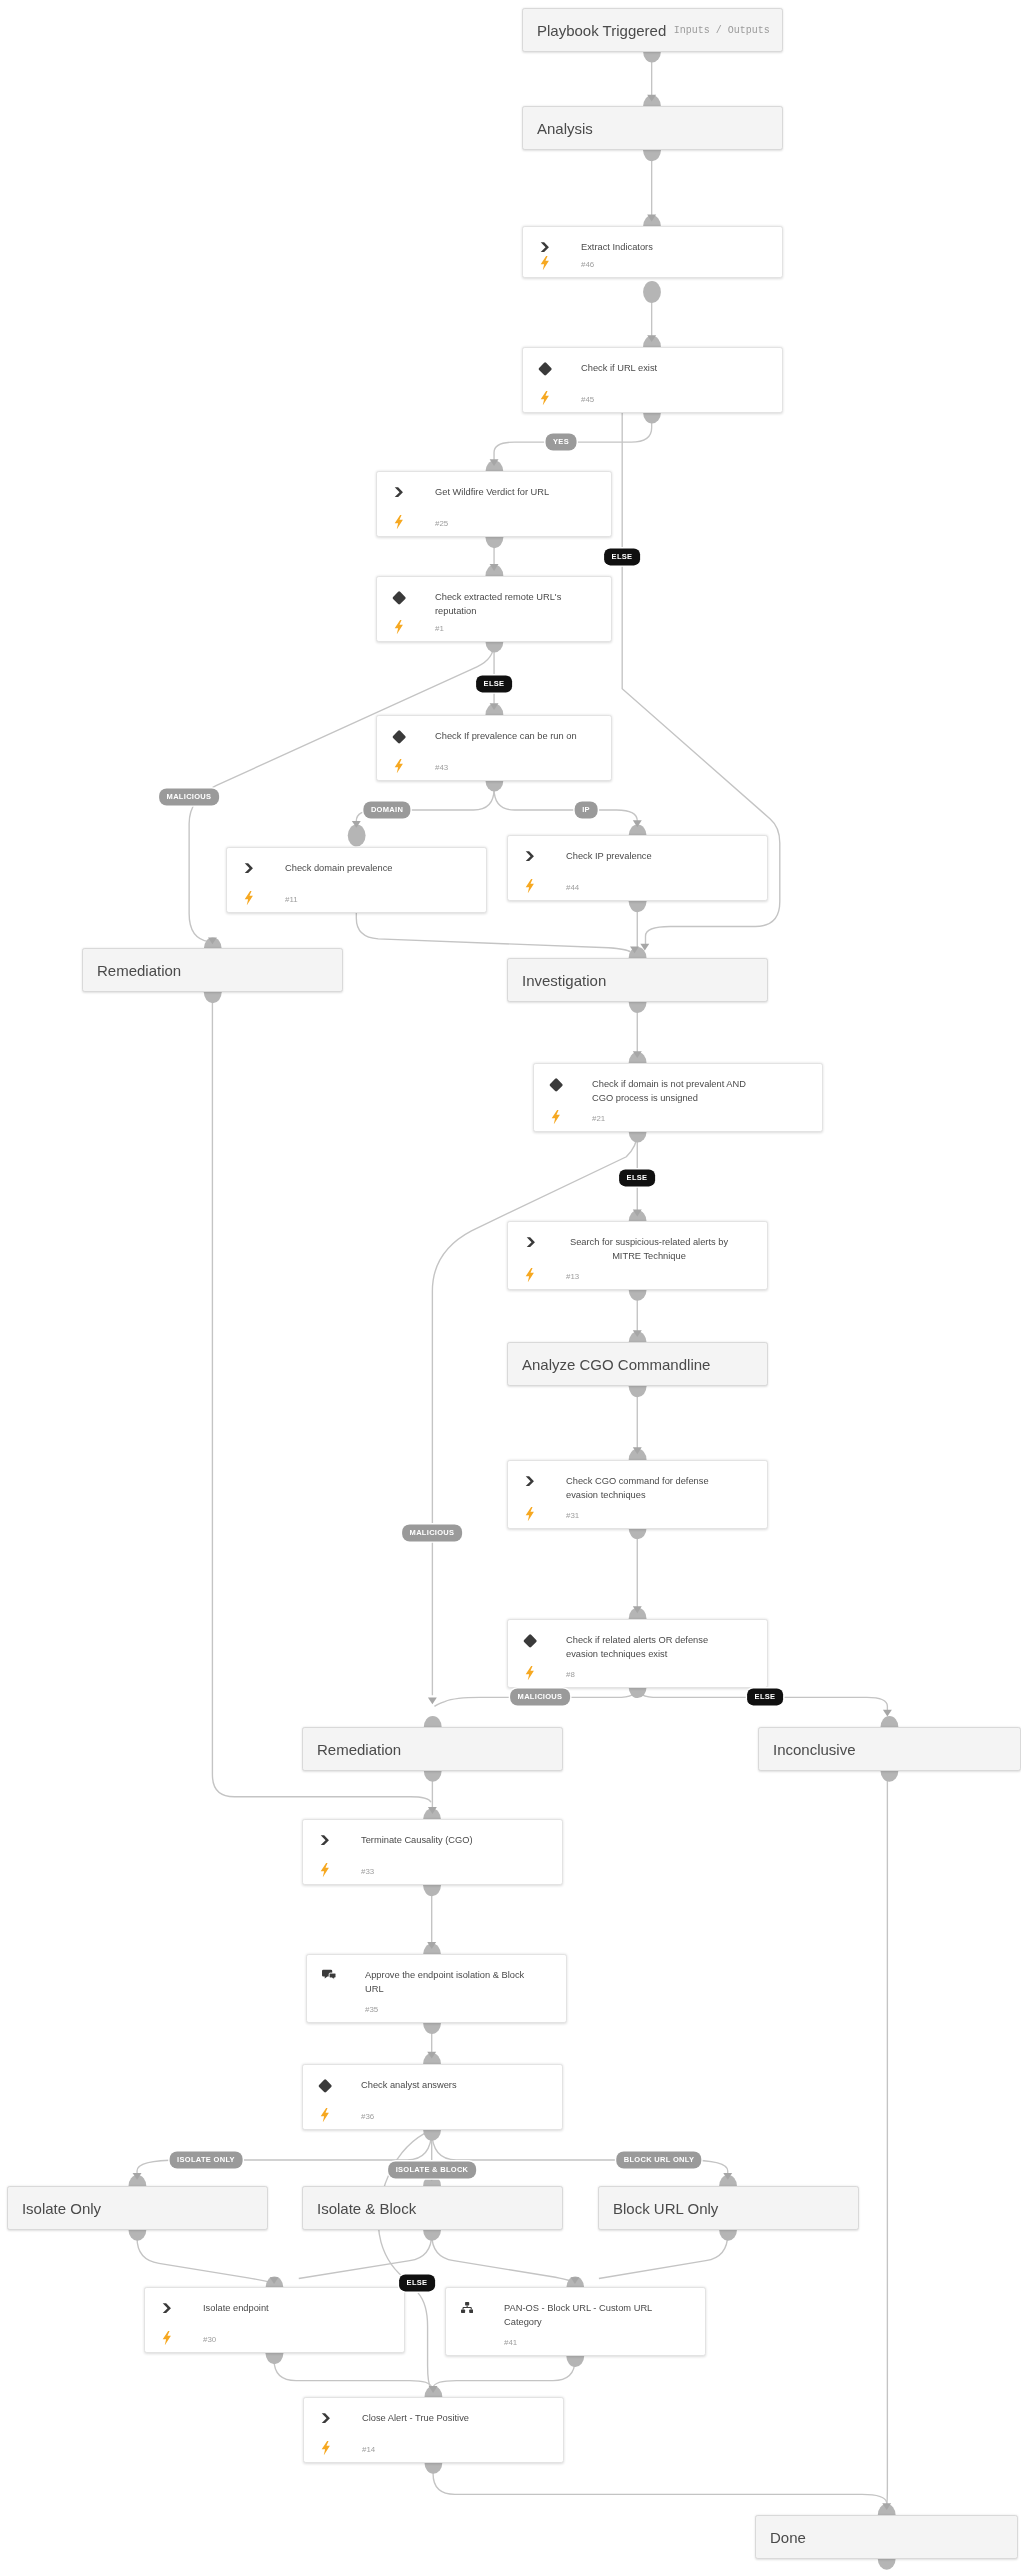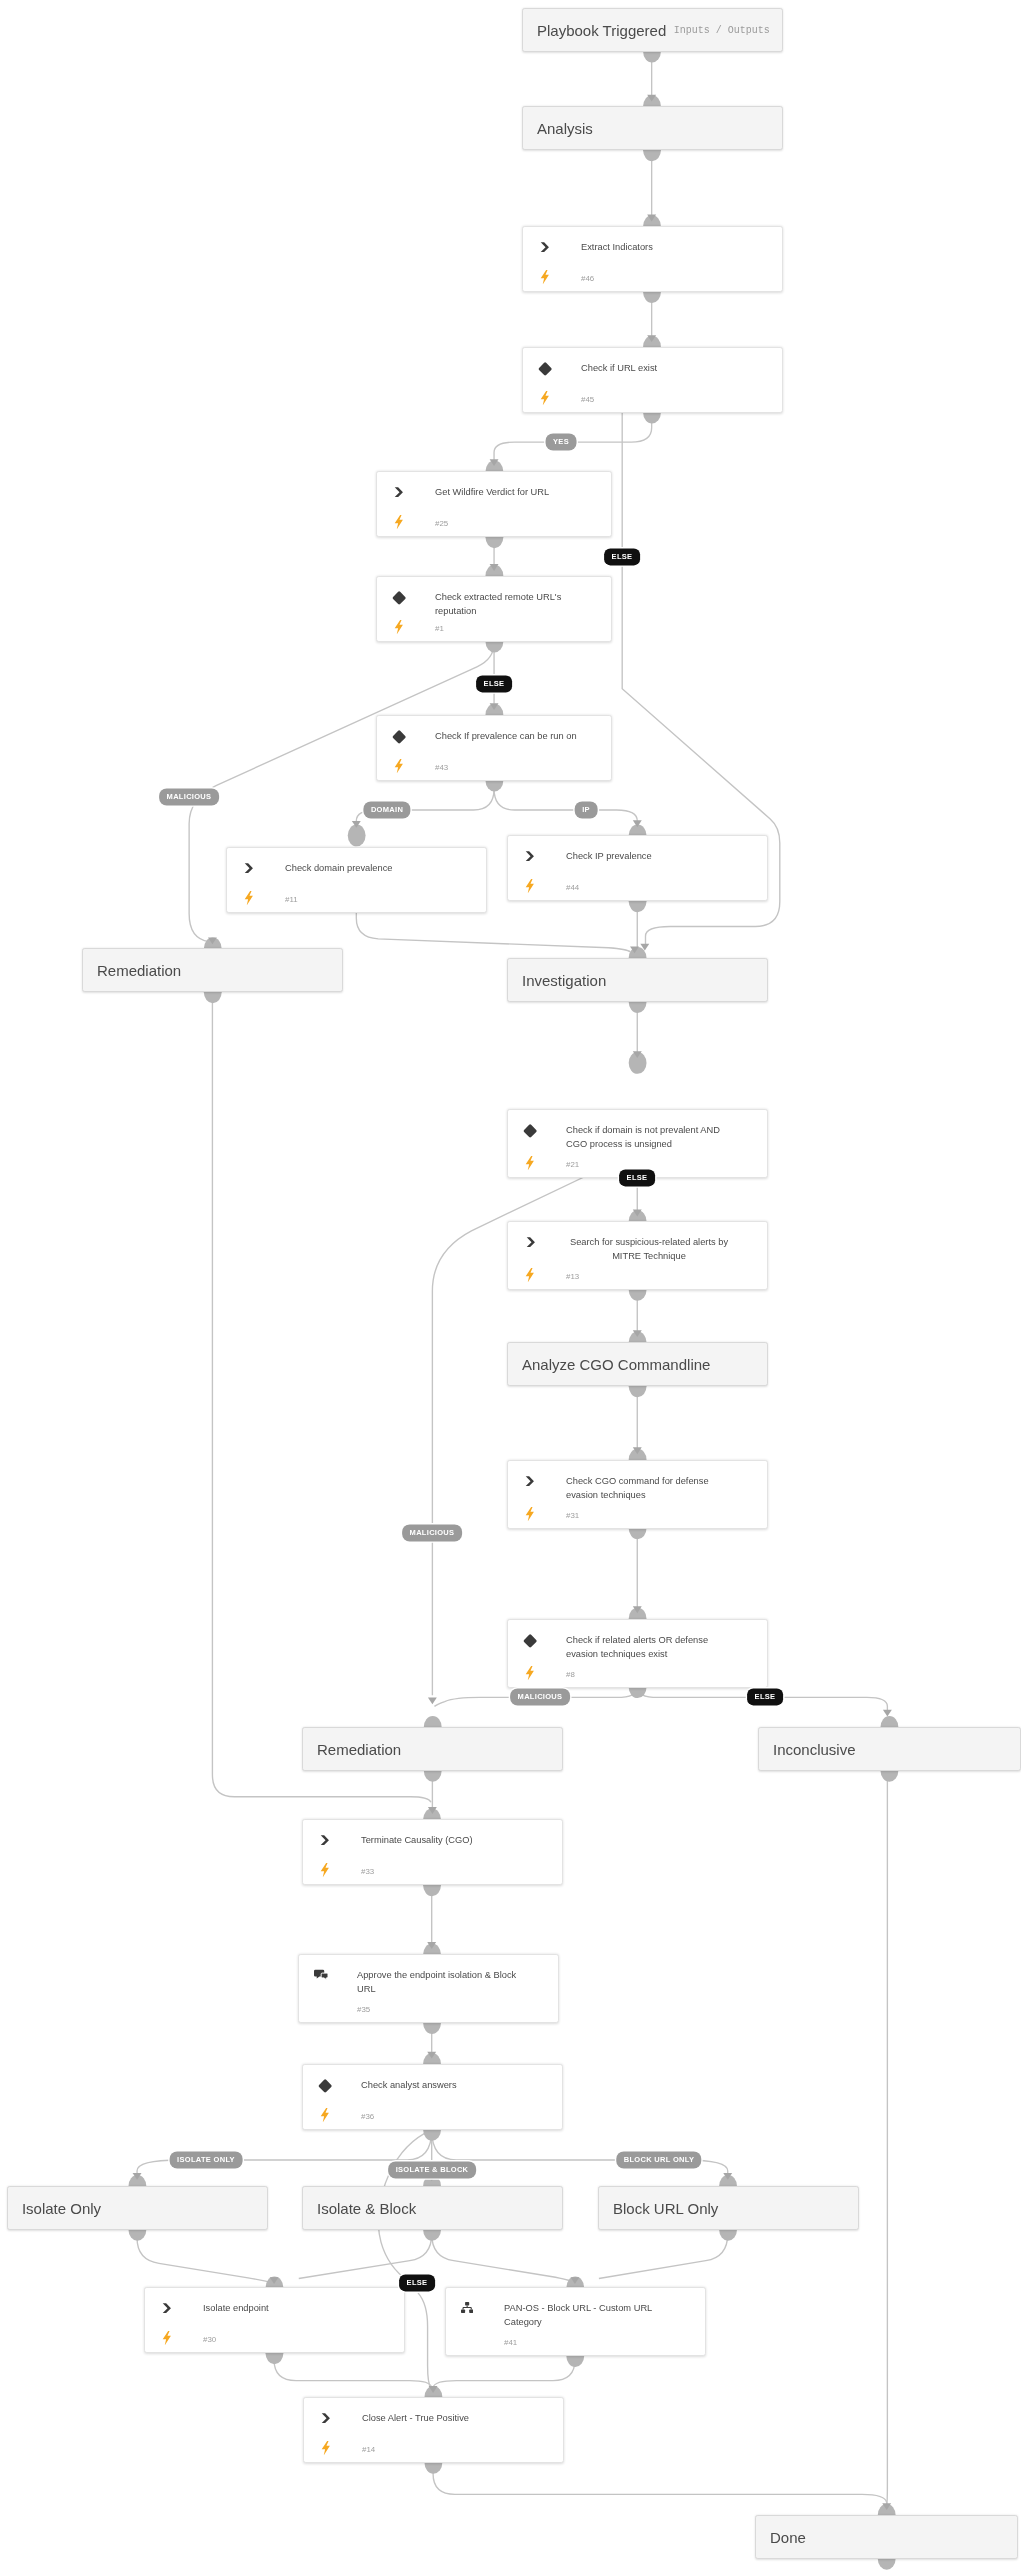--- a/index.html
+++ b/index.html
@@ -152,21 +152,21 @@
       <polygon points="625.5,3482 638.5,3482 632,3492" fill="#a6a6a6"></polygon>
       <polygon points="1287.5,3653 1300.5,3653 1294,3663" fill="#a6a6a6"></polygon>
     </svg>
     <div class="node section" style="left: 522px; top: 7.5px; width: 261px; height: 44px;">
       <div class="sec-label">Playbook Triggered</div>
       <div class="right-label">Inputs / Outputs</div>
     </div>
     <div class="node section" style="left: 522px; top: 106px; width: 261px; height: 44px;">
       <div class="sec-label">Analysis</div>
     </div>
-    <div class="node card" style="left: 522px; top: 226px; width: 261px; height: 66px;">
+    <div class="node card" style="left: 522px; top: 226px; width: 261px; height: 52px;">
       <div class="icon"><svg width="12.3" height="12.3" viewBox="0 0 18 18">
           <path d="M4 2 h5 l7 7 -7 7 H4 l7 -7 Z" fill="#3a3a3a"></path>
         </svg></div>
       <div class="title">Extract Indicators</div>
       <div class="bolt"><svg width="9.6" height="14.4" viewBox="0 0 14 21">
           <path d="M9 0 L1 12 H6 L4 21 L13 7 H8 L11 0 Z" fill="#f6a821"></path>
         </svg></div>
       <div class="tid">#46</div>
     </div>
     <div class="node card" style="left: 522px; top: 347px; width: 261px; height: 66px;">
@@ -222,21 +222,21 @@
           <path d="M9 0 L1 12 H6 L4 21 L13 7 H8 L11 0 Z" fill="#f6a821"></path>
         </svg></div>
       <div class="tid">#44</div>
     </div>
     <div class="node section" style="left: 82px; top: 948px; width: 261px; height: 44px;">
       <div class="sec-label">Remediation</div>
     </div>
     <div class="node section" style="left: 507px; top: 958px; width: 261px; height: 44px;">
       <div class="sec-label">Investigation</div>
     </div>
-    <div class="node card" style="left: 507px; top: 1063px; width: 261px; height: 69px; margin-top: 46px;">
+    <div class="node card" style="left: 533px; top: 1063px; width: 290px; height: 69px;">
       <div class="diamond"></div>
       <div class="title">Check if domain is not prevalent AND CGO process is unsigned</div>
       <div class="bolt"><svg width="9.6" height="14.4" viewBox="0 0 14 21">
           <path d="M9 0 L1 12 H6 L4 21 L13 7 H8 L11 0 Z" fill="#f6a821"></path>
         </svg></div>
       <div class="tid">#21</div>
     </div>
     <div class="node card" style="left: 507px; top: 1221px; width: 261px; height: 69px; text-align: center;">
       <div class="icon"><svg width="12.3" height="12.3" viewBox="0 0 18 18">
           <path d="M4 2 h5 l7 7 -7 7 H4 l7 -7 Z" fill="#3a3a3a"></path>
@@ -277,21 +277,21 @@
     <div class="node card" style="left: 302px; top: 1819px; width: 261px; height: 66px;">
       <div class="icon"><svg width="12.3" height="12.3" viewBox="0 0 18 18">
           <path d="M4 2 h5 l7 7 -7 7 H4 l7 -7 Z" fill="#3a3a3a"></path>
         </svg></div>
       <div class="title">Terminate Causality (CGO)</div>
       <div class="bolt"><svg width="9.6" height="14.4" viewBox="0 0 14 21">
           <path d="M9 0 L1 12 H6 L4 21 L13 7 H8 L11 0 Z" fill="#f6a821"></path>
         </svg></div>
       <div class="tid">#33</div>
     </div>
-    <div class="node card" style="left: 298px; top: 1954px; width: 261px; height: 69px; padding-left: 47px;">
+    <div class="node card" style="left: 306px; top: 1954px; width: 261px; height: 69px; padding-left: 47px;">
       <div class="icon"><svg width="15" height="12.3" viewBox="0 0 22 18">
           <path d="M2 1 h11 a2 2 0 0 1 2 2 v6 a2 2 0 0 1 -2 2 h-5 l-4 3 v-3 h-2 a2 2 0 0 1 -2 -2 V3 a2 2 0 0 1 2 -2 Z" fill="#3a3a3a"></path>
           <path d="M12 6 h7 a1.5 1.5 0 0 1 1.5 1.5 v4 a1.5 1.5 0 0 1 -1.5 1.5 h-1 v2.5 l-3.5 -2.5 h-2.5 a1.5 1.5 0 0 1 -1.5 -1.5 v-4 A1.5 1.5 0 0 1 12 6 Z" fill="#3a3a3a" stroke="#fff" stroke-width="1.4"></path>
         </svg></div>
       <div class="title">Approve the endpoint isolation &amp; Block URL</div>
       <div class="tid">#35</div>
     </div>
     <div class="node card" style="left: 302px; top: 2064px; width: 261px; height: 66px;">
       <div class="diamond"></div>
       <div class="title">Check analyst answers</div>

